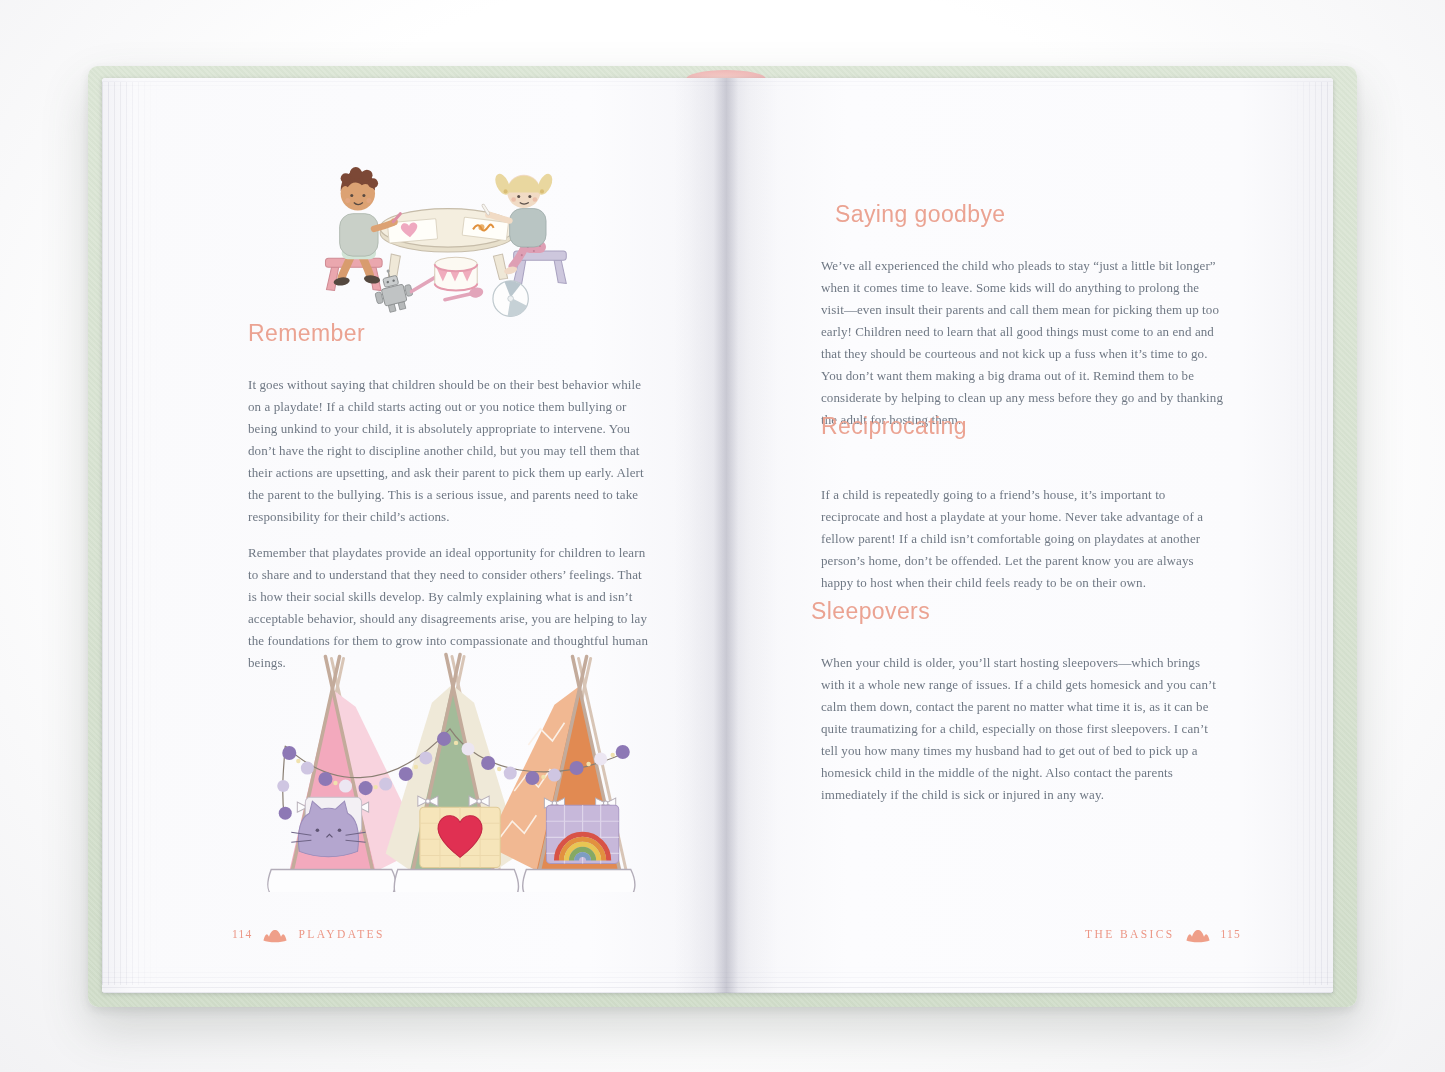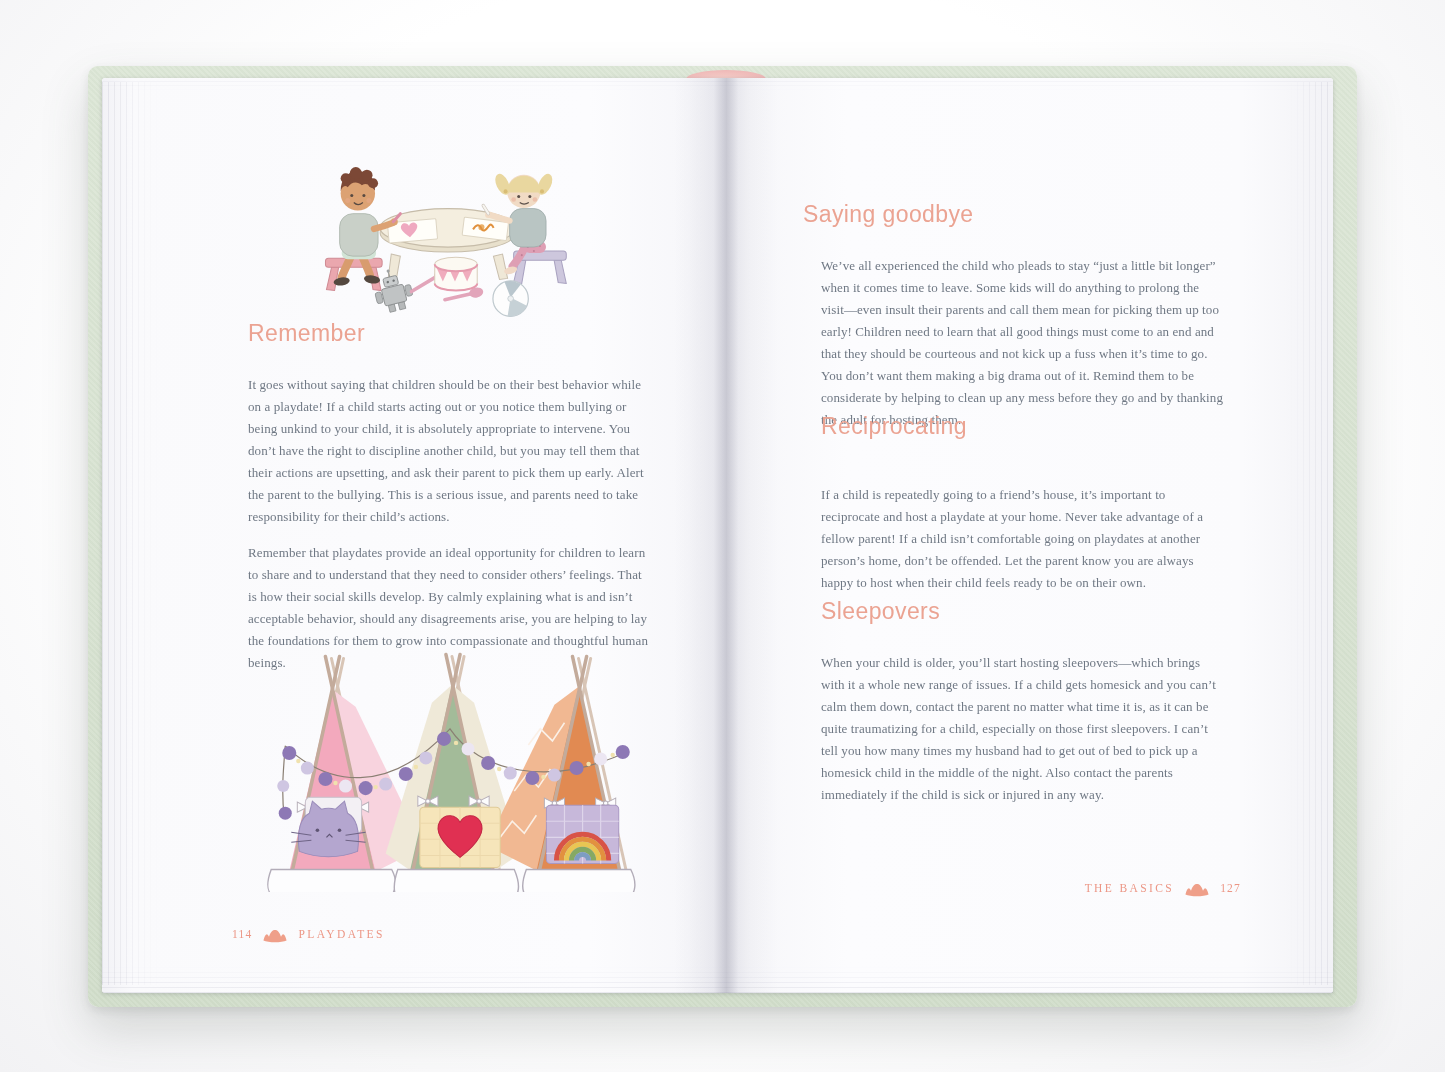--- a/index.html
+++ b/index.html
@@ -400,35 +400,35 @@
           <span>PLAYDATES</span>
         </div>
 
         <div class="edge-left"></div>
         <div class="edge-bottom"></div>
         <div class="edge-top"></div>
       </div>
 
       <div class="page right">
 
-        <div class="heading" style="left:77px;top:123px">Saying goodbye</div>
+        <div class="heading" style="left:109px;top:123px">Saying goodbye</div>
         <div class="para" style="left:95px;top:150px">We’ve all experienced the child who pleads to stay “just a little bit longer” when it comes time to leave. Some kids will do anything to prolong the visit—even insult their parents and call them mean for picking them up too early! Children need to learn that all good things must come to an end and that they should be courteous and not kick up a fuss when it’s time to go. You don’t want them making a big drama out of it. Remind them to be considerate by helping to clean up any mess before they go and by thanking the adult for hosting them.</div>
 
         <div class="heading" style="left:95px;top:335px">Reciprocating</div>
         <div class="para" style="left:95px;top:379px">If a child is repeatedly going to a friend’s house, it’s important to reciprocate and host a playdate at your home. Never take advantage of a fellow parent! If a child isn’t comfortable going on playdates at another person’s home, don’t be offended. Let the parent know you are always happy to host when their child feels ready to be on their own.</div>
 
-        <div class="heading" style="left:95px;top:520px">Sleepovers</div>
+        <div class="heading" style="left:85px;top:520px">Sleepovers</div>
         <div class="para" style="left:95px;top:547px">When your child is older, you’ll start hosting sleepovers—which brings with it a whole new range of issues. If a child gets homesick and you can’t calm them down, contact the parent no matter what time it is, as it can be quite traumatizing for a child, especially on those first sleepovers. I can’t tell you how many times my husband had to get out of bed to pick up a homesick child in the middle of the night. Also contact the parents immediately if the child is sick or injured in any way.</div>
 
-        <div class="footer" style="right:92px;top:804px">
+        <div class="footer" style="right:92px;top:850px">
           <span>THE BASICS</span>
           <svg class="crown" viewBox="0 0 24 14">
             <path d="M1.2,11.6 C2.8,5.2 4.8,4.2 6.4,8.2 C7.9,3.4 9.9,1.8 12,1.8 C14.1,1.8 16.1,3.4 17.6,8.2 C19.2,4.2 21.2,5.2 22.8,11.6 C18.2,13.8 5.8,13.8 1.2,11.6 Z" fill="#ef9f89"></path>
           </svg>
-          <span class="num">127</span>
+          <span class="num">115</span>
         </div>
 
         <div class="edge-right"></div>
         <div class="edge-bottom"></div>
         <div class="edge-top"></div>
       </div>
 
       <div class="gutter"></div>
     </div>
   </div>

